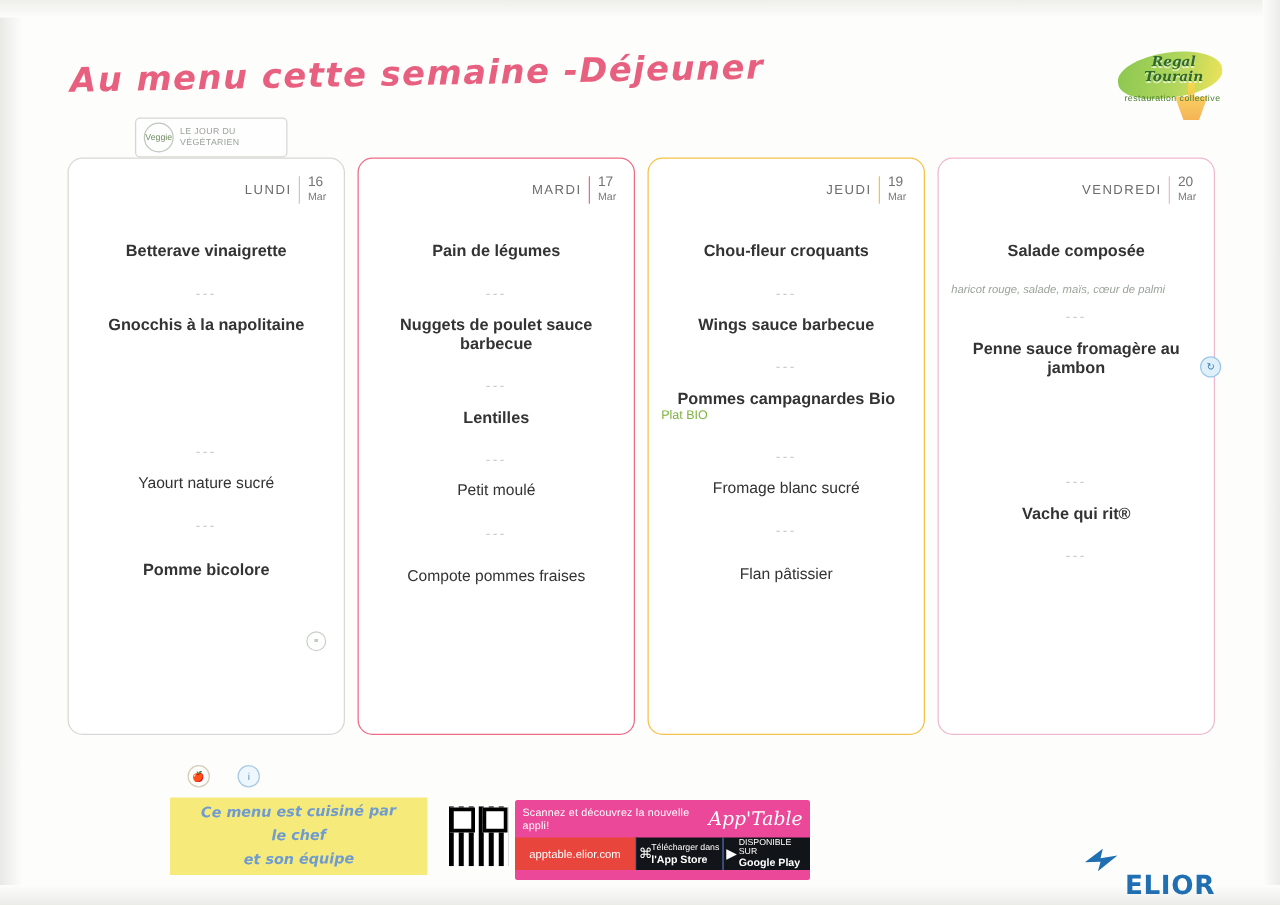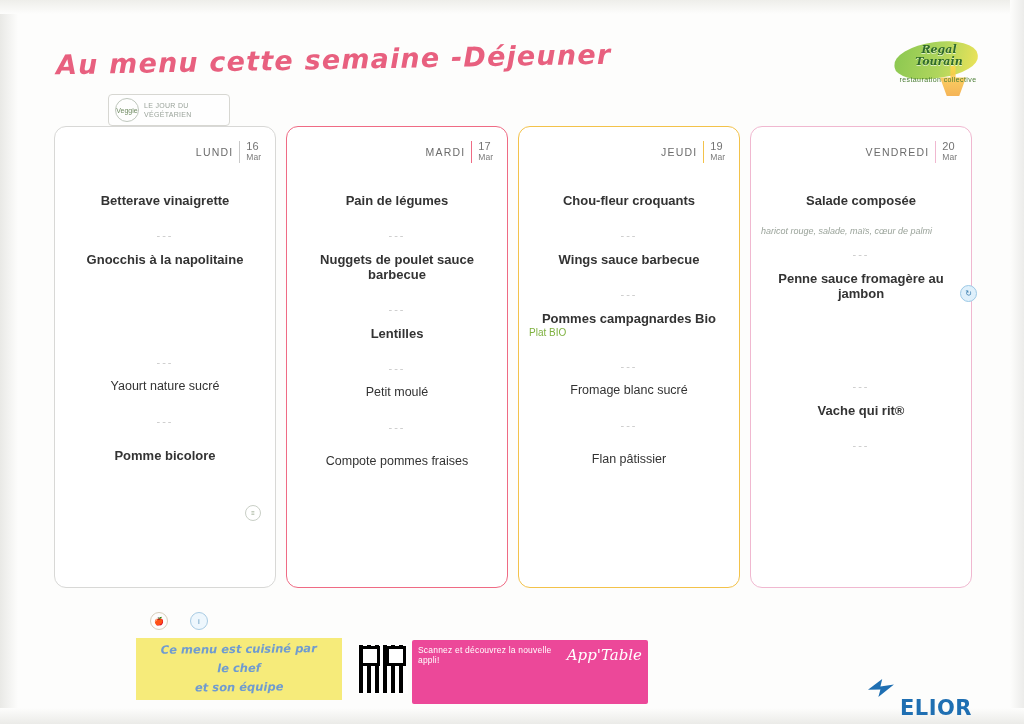--- a/index.html
+++ b/index.html
@@ -556,19 +556,32 @@
     <div>et son équipe</div>
   </div>
 
   <div class="qr"></div>
 
   <div class="app-banner">
     <div class="app-banner-top">
       <span class="txt">Scannez et découvrez la nouvelle appli!</span>
       <span class="brand">App'Table</span>
     </div>
+    <div class="app-banner-bottom">
+      <div class="ab-url">apptable.elior.com</div>
+      <div class="ab-store">
+        <span class="glyph">⌘</span>
+        <span>Télécharger dans</span>
+        <b>l'App Store</b>
+      </div>
+      <div class="ab-store">
+        <span class="glyph">▶</span>
+        <span>DISPONIBLE SUR</span>
+        <b>Google Play</b>
+      </div>
+    </div>
   </div>
 
   <div class="elior">
     <div class="elior-mark"></div>
     <div class="elior-text">ELIOR</div>
   </div>
 </div>
 
 </body></html>

